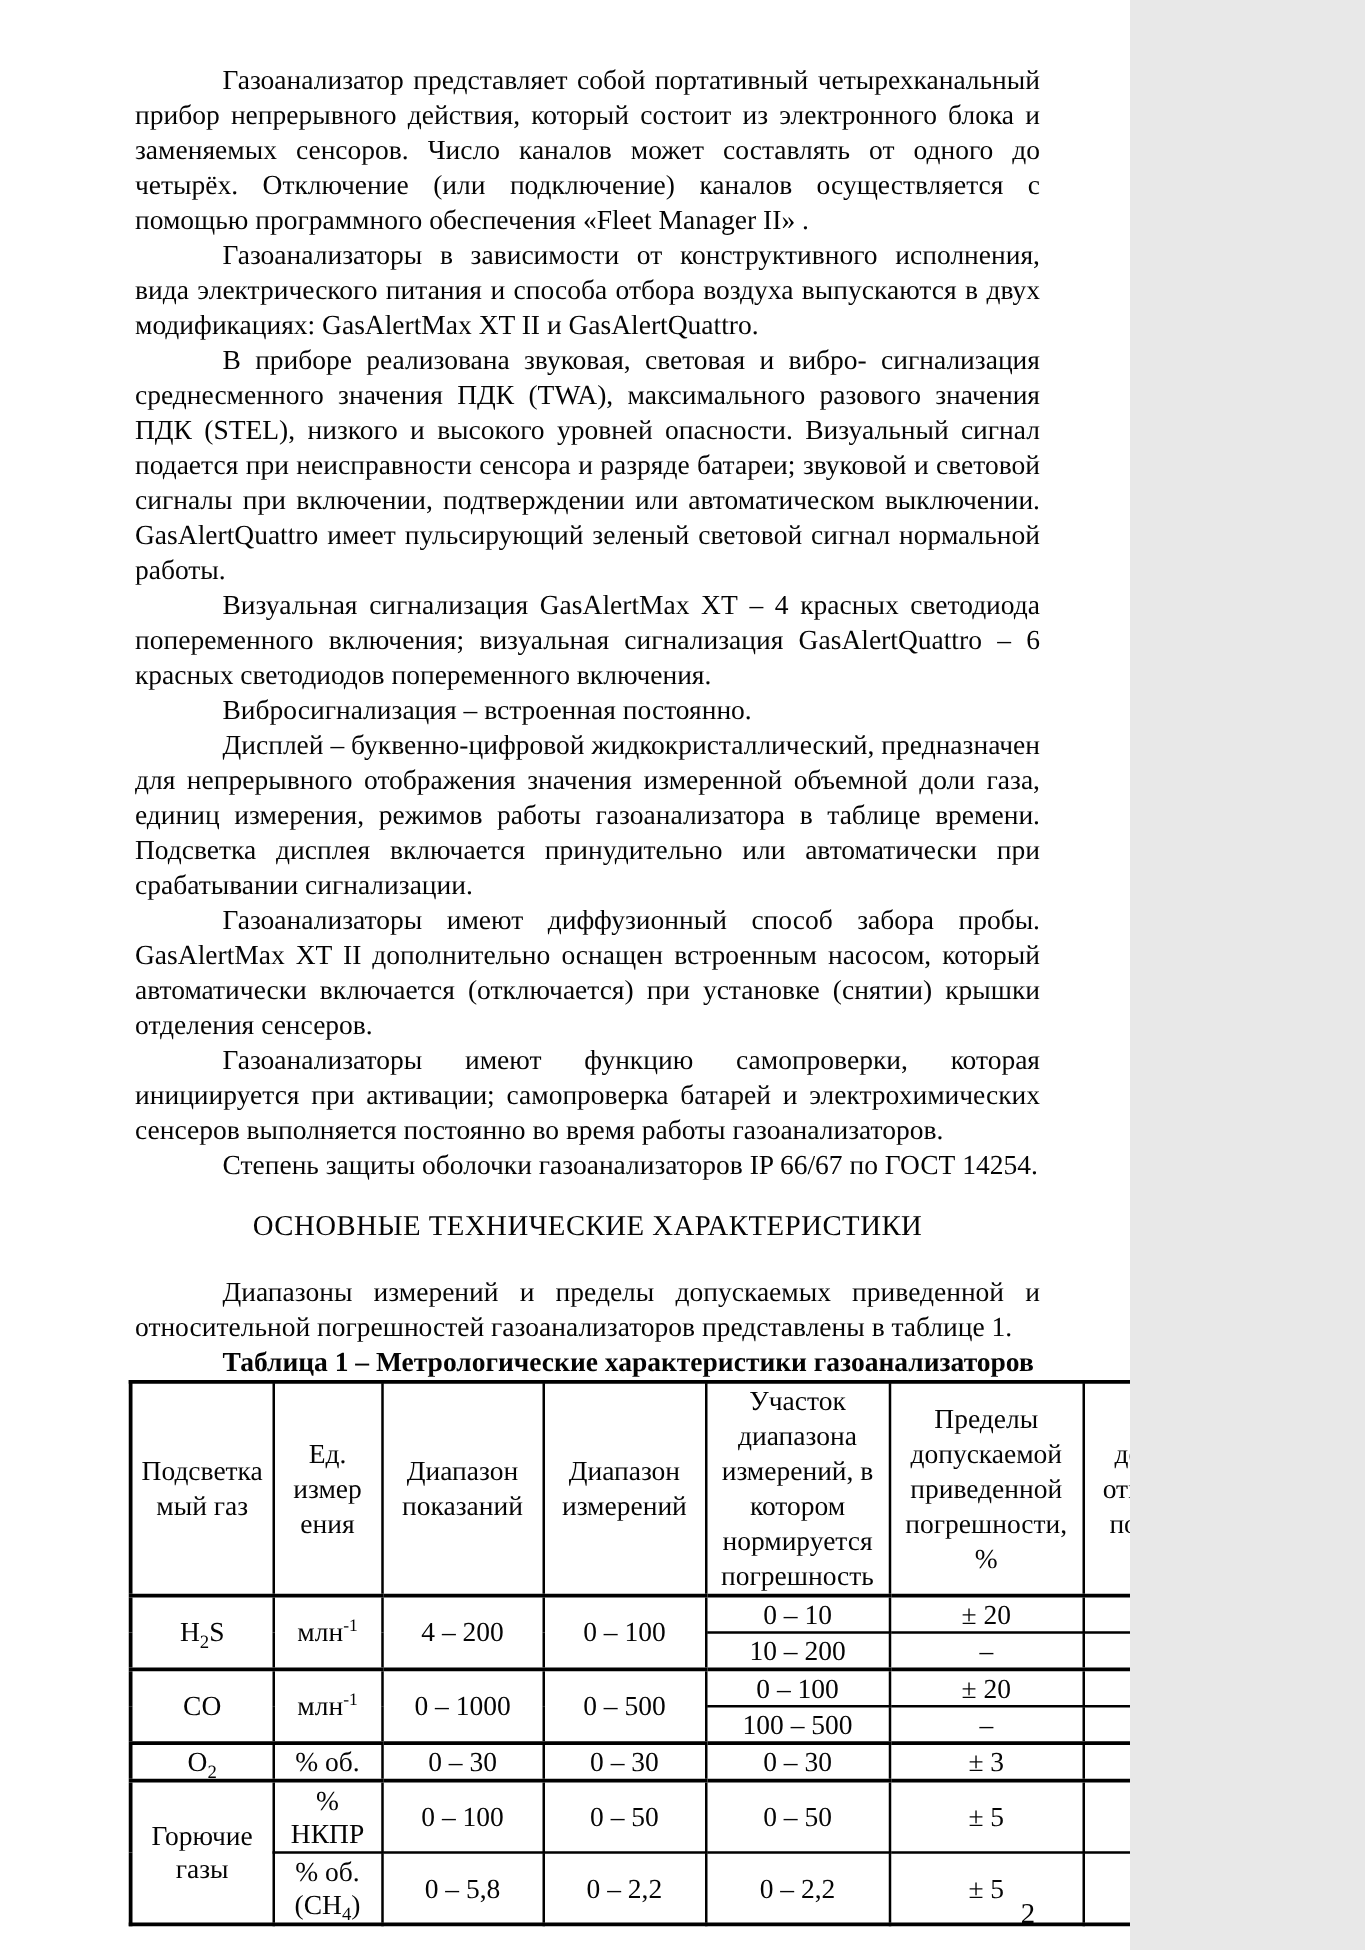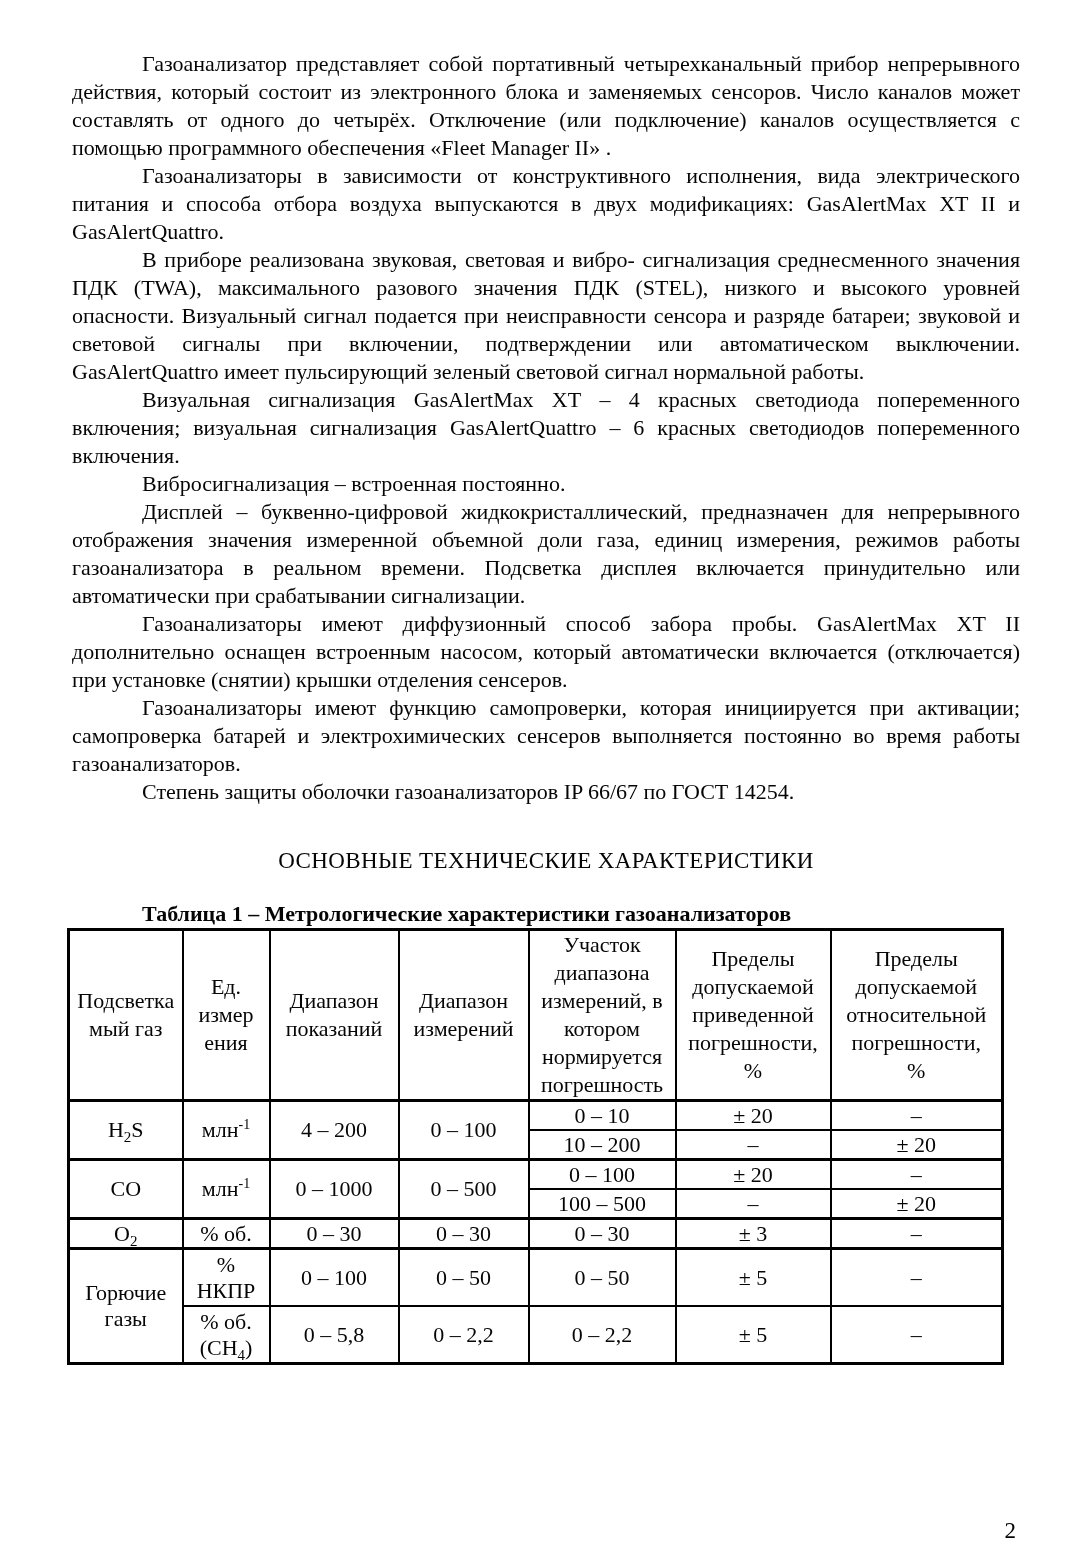--- a/index.html
+++ b/index.html
@@ -3,40 +3,40 @@
 <meta charset="utf-8">
 <style>
   html,body{margin:0;padding:0;}
   body{
     background:#e8e8e8;
     font-family:"Liberation Serif","DejaVu Serif",serif;
     color:#000;
   }
   .page{
     position:relative;
-    width:1092px;
+    width:904px;
     height:1560px;
     background:#ffffff;
     box-sizing:border-box;
-    padding:50px 72px 0 72px;
+    padding:50px 72px 0 108px;
     overflow:hidden;
   }
   .body-text p{
     margin:0;
     font-size:22px;
     line-height:28px;
     text-align:justify;
     text-indent:70px;
     color:#050505;
   }
   .heading{
     font-size:23px;
     font-weight:normal;
     text-align:center;
-    margin:42px 0 26px 0;
+    margin:22px 0 26px 0;
     letter-spacing:0.4px;
     color:#050505;
   }
   .caption{
     margin:0;
     font-size:22px;
     line-height:28px;
     text-indent:70px;
     text-align:left;
     color:#050505;
@@ -80,27 +80,28 @@
 <body>
 
 <div class="page">
 
   <div class="body-text">
     <p>Газоанализатор представляет собой портативный четырехканальный прибор непрерывного действия, который состоит из электронного блока и заменяемых сенсоров. Число каналов может составлять от одного до четырёх. Отключение (или подключение) каналов осуществляется с помощью программного обеспечения «Fleet Manager II» .</p>
     <p>Газоанализаторы в зависимости от конструктивного исполнения, вида электрического питания и способа отбора воздуха выпускаются в двух модификациях: GasAlertMax XT II и GasAlertQuattro.</p>
     <p>В приборе реализована звуковая, световая и вибро- сигнализация среднесменного значения ПДК (TWA), максимального разового значения ПДК (STEL), низкого и высокого уровней опасности. Визуальный сигнал подается при неисправности сенсора и разряде батареи; звуковой и световой сигналы при включении, подтверждении или автоматическом выключении. GasAlertQuattro имеет пульсирующий зеленый световой сигнал нормальной работы.</p>
     <p>Визуальная сигнализация GasAlertMax ХТ – 4 красных светодиода попеременного включения; визуальная сигнализация GasAlertQuattro – 6 красных светодиодов попеременного включения.</p>
     <p>Вибросигнализация – встроенная постоянно.</p>
-    <p>Дисплей – буквенно-цифровой жидкокристаллический, предназначен для непрерывного отображения значения измеренной объемной доли газа, единиц измерения, режимов работы газоанализатора в реальном времени. Подсветка дисплея включается принудительно или автоматически при срабатывании сигнализации.</p>
+    <p>Дисплей – буквенно-цифровой жидкокристаллический, предназначен для непрерывного отображения значения измеренной объемной доли газа, единиц измерения, режимов работы газоанализатора в таблице времени. Подсветка дисплея включается принудительно или автоматически при срабатывании сигнализации.</p>
     <p>Газоанализаторы имеют диффузионный способ забора пробы. GasAlertMax XT II дополнительно оснащен встроенным насосом, который автоматически включается (отключается) при установке (снятии) крышки отделения сенсеров.</p>
     <p>Газоанализаторы имеют функцию самопроверки, которая инициируется при активации; самопроверка батарей и электрохимических сенсеров выполняется постоянно во время работы газоанализаторов.</p>
     <p>Степень защиты оболочки газоанализаторов IP 66/67 по ГОСТ 14254.</p>
 
     <h1 class="heading">ОСНОВНЫЕ ТЕХНИЧЕСКИЕ ХАРАКТЕРИСТИКИ</h1>
 
+    <p>Диапазоны измерений и пределы допускаемых приведенной и относительной погрешностей газоанализаторов представлены в таблице 1.</p>
     <p class="caption">Таблица 1 – Метрологические характеристики газоанализаторов</p>
   </div>
 
   <table class="metrology">
     <colgroup>
       <col style="width:114px">
         <col style="width:87px">
         <col style="width:129px">
       <col style="width:130px">
         <col style="width:147px">

